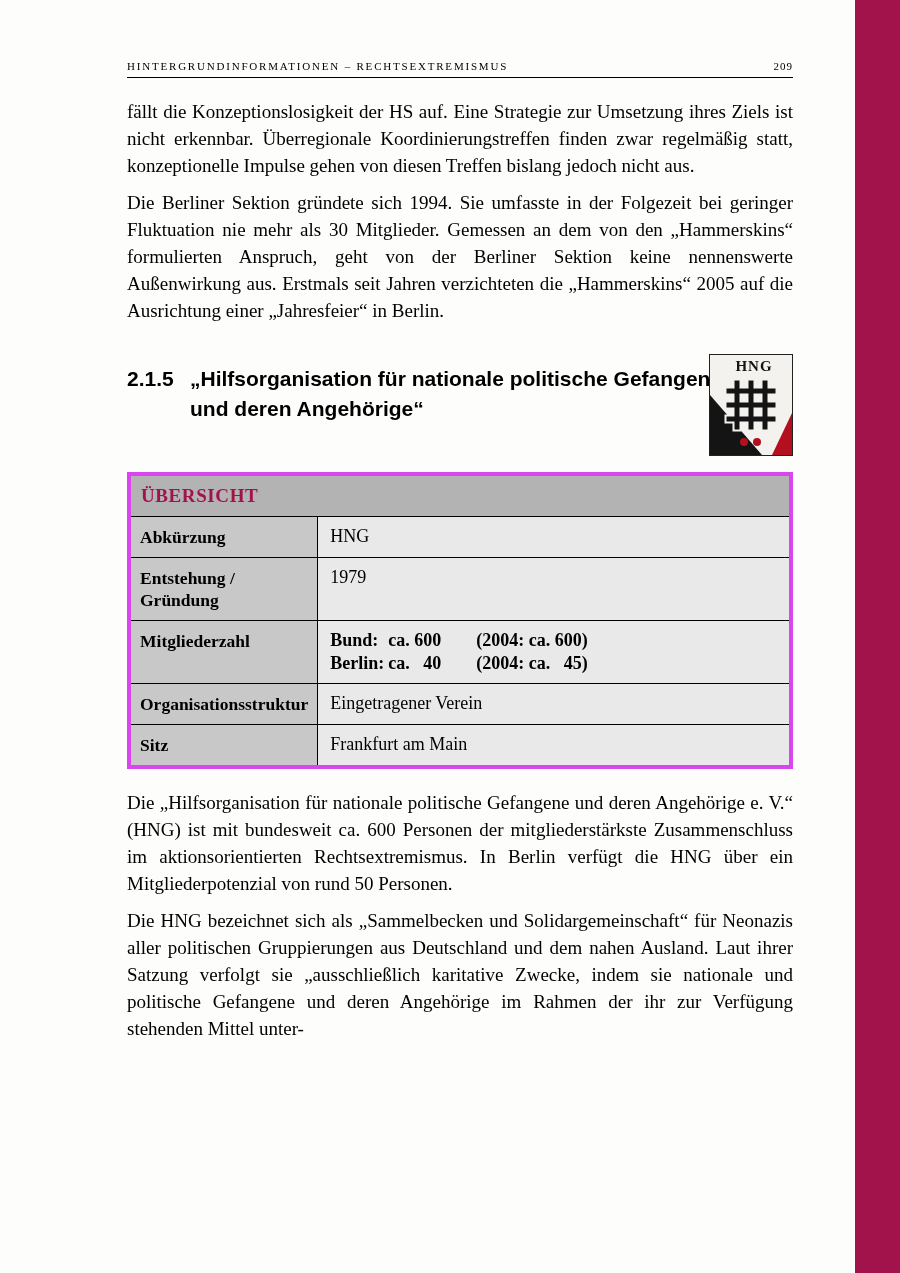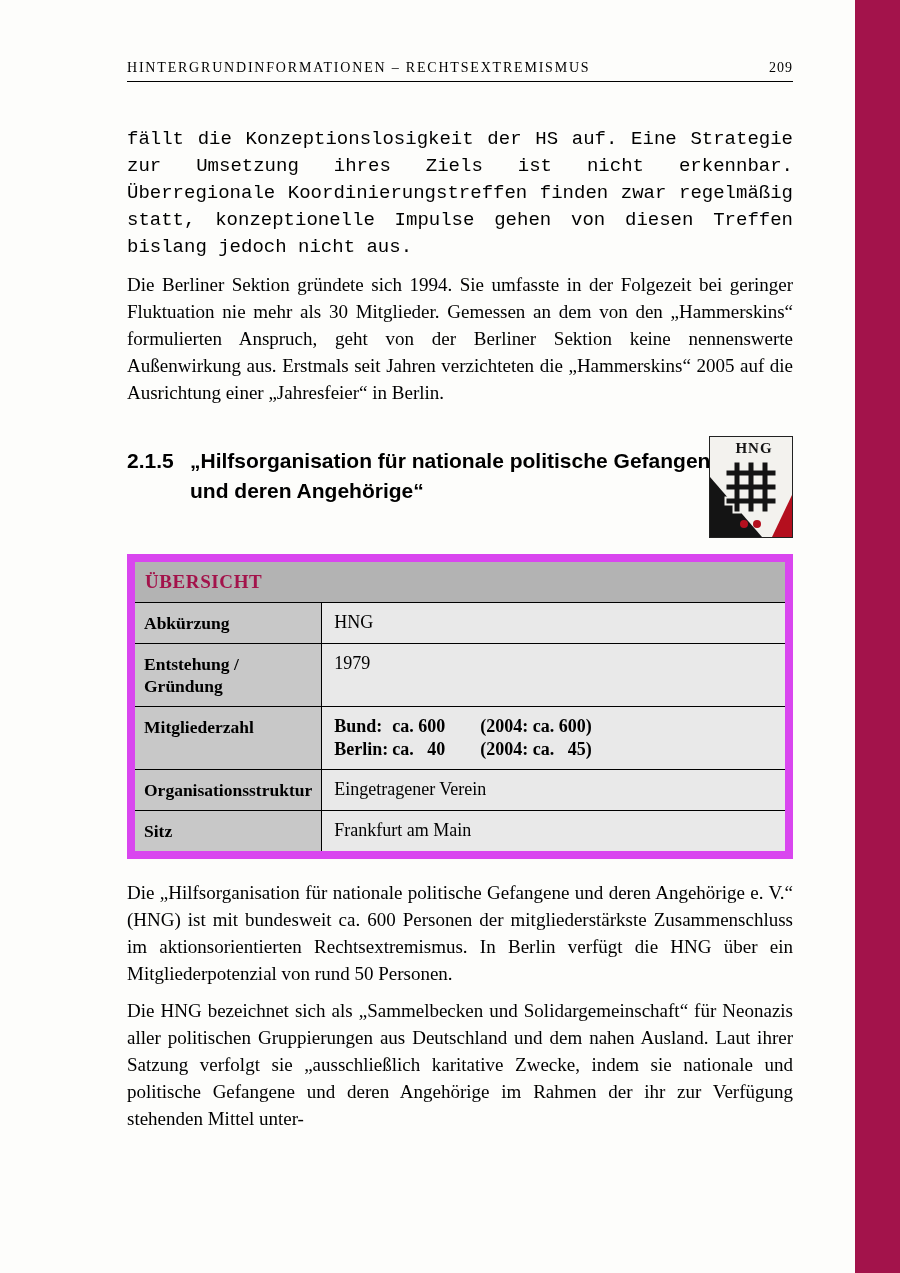--- a/index.html
+++ b/index.html
@@ -12,42 +12,42 @@
   .page{
     position:relative;width:900px;height:1273px;background:#fdfdfb;
     font-family:"Liberation Serif","DejaVu Serif",serif;color:#000;overflow:hidden;
   }
   .accent-bar{position:absolute;top:0;right:0;width:45px;height:100%;background:var(--accent);}
   .content{position:absolute;left:127px;top:0;width:666px;}
 
   .running-header{
     margin-top:60px;display:flex;justify-content:space-between;align-items:baseline;
     border-bottom:1.6px solid #000;padding-bottom:5px;
-    font-size:14px;letter-spacing:1.8px;
+    font-size:11px;letter-spacing:1.8px;
   }
   .running-header .pagenum{letter-spacing:1px;margin-left:16px;}
 
   p.body{font-size:19px;line-height:27px;text-align:justify;margin:10px 0 0 0;}
-  p.body.first{margin-top:44px;font-family:Liberation Mono, monospace;}
+  p.body.first{margin-top:20px;}
 
   .section-row{position:relative;margin-top:40px;height:100px;}
   .sec-heading{
     display:flex;font-family:"Liberation Sans","DejaVu Sans",sans-serif;
     font-weight:bold;font-size:21px;line-height:30px;padding-right:66px;
   }
   .sec-num{width:63px;flex:none;}
   .sec-title{flex:1;}
   .logo{
     position:absolute;top:-10px;right:0;width:84px;height:102px;
     border:1.5px solid #222;background:#f3f2ee;box-sizing:border-box;
   }
   .logo svg{display:block;width:100%;height:100%;}
 
   table.overview{
-    width:100%;border-collapse:collapse;margin-top:8px;border:8px solid #d946ef;
+    width:100%;border-collapse:collapse;margin-top:8px;border:4px solid #d946ef;
   }
   table.overview th,table.overview td{border:1px solid #000;vertical-align:top;box-sizing:border-box;}
   .thead-cell{
     background:var(--table-head-bg);color:var(--accent);
     font-weight:bold;font-size:19px;letter-spacing:0.6px;padding:9px 10px;
   }
   th.lbl{
     width:161px;background:var(--table-label-bg);
     font-size:17.5px;font-weight:bold;text-align:left;padding:9px 9px;line-height:22px;
   }

